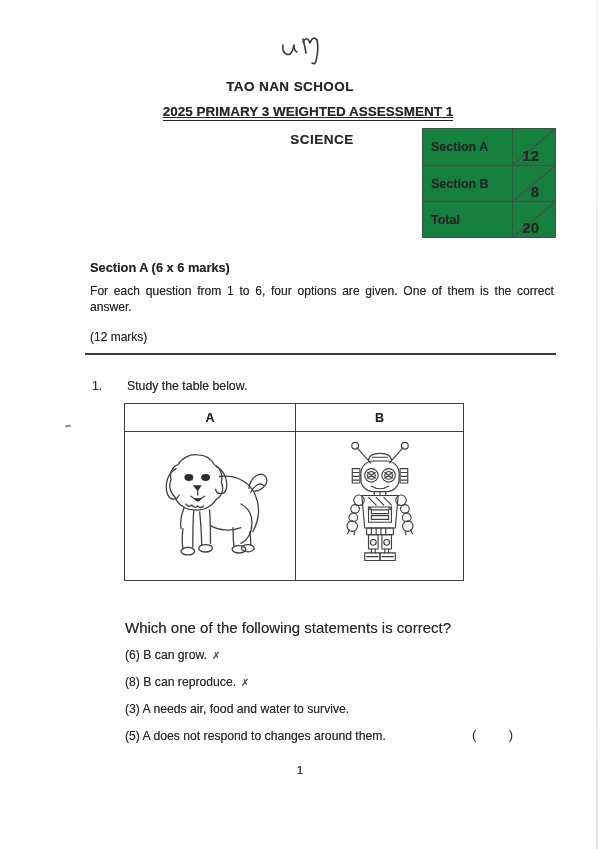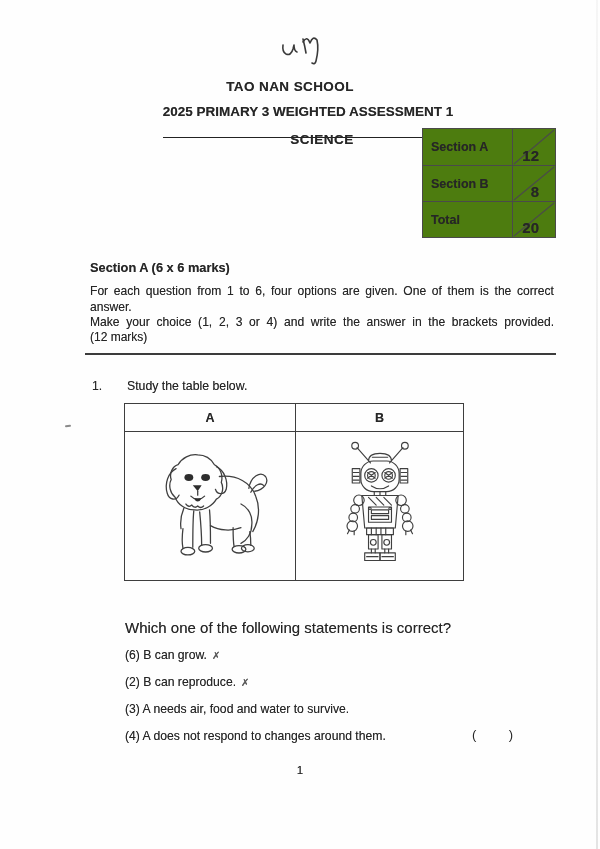--- a/index.html
+++ b/index.html
@@ -14,27 +14,27 @@
     overflow: hidden;
   }
   .scan-edge {
     position: absolute; top: 0; right: 2px; width: 2px; height: 100%;
     background: linear-gradient(#f2f2f2, #d9d9d9);
     opacity: .7;
   }
   .ctr { position: absolute; width: 600px; text-align: center; }
   .school   { top: 79px;  left: -10px; font-size: 13.5px; font-weight: bold; letter-spacing: .4px; }
   .title    { top: 104px; left: 8px;   font-size: 13.5px; font-weight: bold; }
-  .title span { border-bottom: 1.6px solid #222; padding-bottom: 18px; }
+  .title span { border-bottom: 1.6px solid #222; padding-bottom: 1px; text-decoration: underline; }
   .subject  { top: 132px; left: 22px;  font-size: 13.5px; font-weight: bold; letter-spacing: .5px; }
 
   .scribble { position: absolute; left: 276px; top: 33px; }
 
   
-  .marks { position: absolute; left: 422px; top: 128px; width: 134px; border: 1.4px solid #4a4a4a; background: #4d7c0f; }
+  .marks { position: absolute; left: 422px; top: 128px; width: 134px; border: 1.4px solid #4a4a4a; background: #15803d; }
   .mrow { display: flex; border-bottom: 1.4px solid #4a4a4a; }
   .mrow:last-child { border-bottom: none; }
   .mlabel { flex: 1; padding: 0 0 0 8px; font-size: 12.5px; font-weight: bold; display: flex; align-items: center; }
   .mscore { width: 43px; border-left: 1.4px solid #4a4a4a; position: relative; }
   .mscore svg { position: absolute; inset: 0; width: 100%; height: 100%; }
   .mmax { position: absolute; right: 16px; bottom: 1px; font-size: 15px; font-weight: bold; }
   .msig { padding: 4px 0 14px 6px; font-size: 12.5px; font-weight: bold; }
 
   .secA-head { position: absolute; left: 90px; top: 260px; font-size: 12.8px; font-weight: bold; }
   .instr { position: absolute; left: 90px; top: 284px; width: 464px; font-size: 12.1px; line-height: 15.6px; }
@@ -111,21 +111,20 @@
             <line x1="1" y1="34" x2="42" y2="1" stroke="#4a4a4a" stroke-width="1.1"></line>
           </svg>
         <span class="mmax ink">20</span>
       </div>
     </div>
   </div>
 
   <div class="secA-head ink">Section A (6 x 6 marks)</div>
   <div class="instr">
     <div class="jline ink">For each question from 1 to 6, four options are given. One of them is the correct answer.</div>
-    <div class="jline ink">Make your choice (1, 2, 3 or 4) and write the answer in the brackets provided.</div>
   </div>
   <div class="marks-note ink">(12 marks)</div>
   <div class="rule"></div>
 
   <div class="stray"></div>
 
   <div class="qnum ink">1.</div>
   <div class="qprompt ink">Study the table below.</div>
 
   <div class="qtable">
@@ -217,23 +216,23 @@
             <path d="M36 122 h12 M52 122 h12"></path>
           </g>
         </svg>
       </div>
     </div>
   </div>
 
   <div class="qtext ink">Which one of the following statements is correct?</div>
 
   <div class="opt opt1 ink"><span>(6) B can grow.</span><span class="pen-mark">✗</span></div>
-  <div class="opt opt2 ink"><span>(2) B can reproduce.</span><span class="pen-mark">✗</span></div>
+  <div class="opt opt2 ink"><span>(8) B can reproduce.</span><span class="pen-mark">✗</span></div>
   <div class="opt opt3 ink"><span>(3) A needs air, food and water to survive.</span><span class="pen-mark"></span></div>
-  <div class="opt opt4 ink"><span>(4) A does not respond to changes around them.</span><span class="pen-mark"></span></div>
+  <div class="opt opt4 ink"><span>(5) A does not respond to changes around them.</span><span class="pen-mark"></span></div>
 
   <div class="answer-brackets">
     <span>(</span>
     <span>)</span>
   </div>
 
   <div class="ctr pageno ink">1</div>
 
 </div>
 

